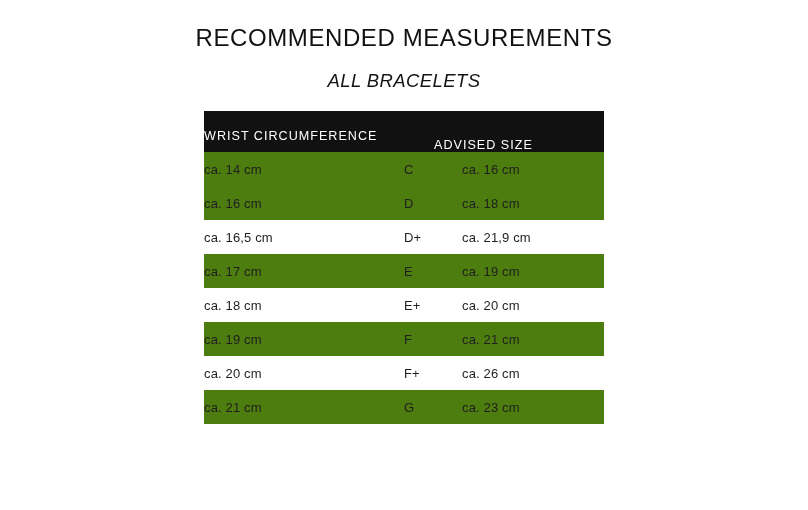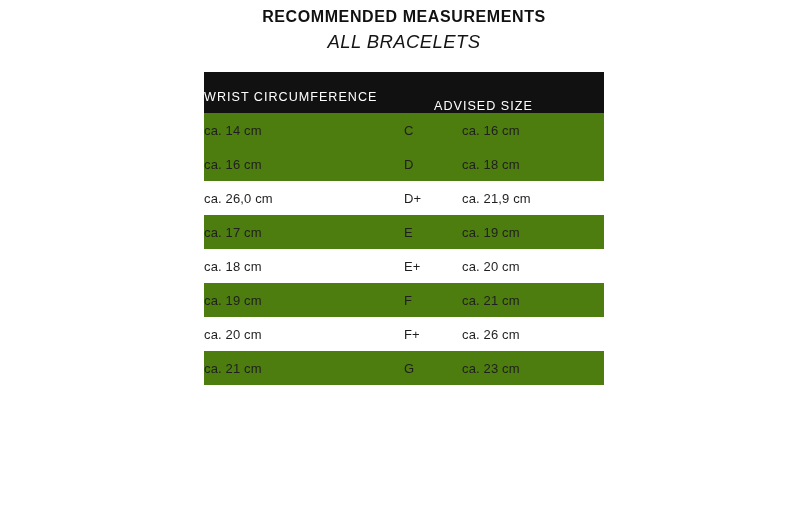--- a/index.html
+++ b/index.html
@@ -18,26 +18,26 @@
     position: relative;
     width: 808px;
     height: 510px;
     box-sizing: border-box;
   }
   .title-block {
     text-align: center;
     padding-top: 7px;
   }
   .title {
-    font-size: 16px;
-    font-weight: bold;
+    font-size: 24px;
+    font-weight: normal;
     letter-spacing: 0.6px;
     line-height: 1.25;
     color: #111111;
-    margin: 0;
+    margin: 16px;
   }
   .subtitle {
     font-size: 18.5px;
     font-weight: normal;
     letter-spacing: 0.4px;
     line-height: 1.3;
     color: #141414;
     margin: 3px 0 0 0;
     font-style: italic;
   }
@@ -131,21 +131,21 @@
           <td class="cell-wrist">ca. 14 cm</td>
           <td class="cell-size-code">C</td>
           <td class="cell-size-val">ca. 16 cm</td>
         </tr>
         <tr class="row-shaded">
           <td class="cell-wrist">ca. 16 cm</td>
           <td class="cell-size-code">D</td>
           <td class="cell-size-val">ca. 18 cm</td>
         </tr>
         <tr class="row-plain">
-          <td class="cell-wrist">ca. 26,0 cm</td>
+          <td class="cell-wrist">ca. 16,5 cm</td>
           <td class="cell-size-code">D+</td>
           <td class="cell-size-val">ca. 21,9 cm</td>
         </tr>
         <tr class="row-shaded">
           <td class="cell-wrist">ca. 17 cm</td>
           <td class="cell-size-code">E</td>
           <td class="cell-size-val">ca. 19 cm</td>
         </tr>
         <tr class="row-plain">
           <td class="cell-wrist">ca. 18 cm</td>

